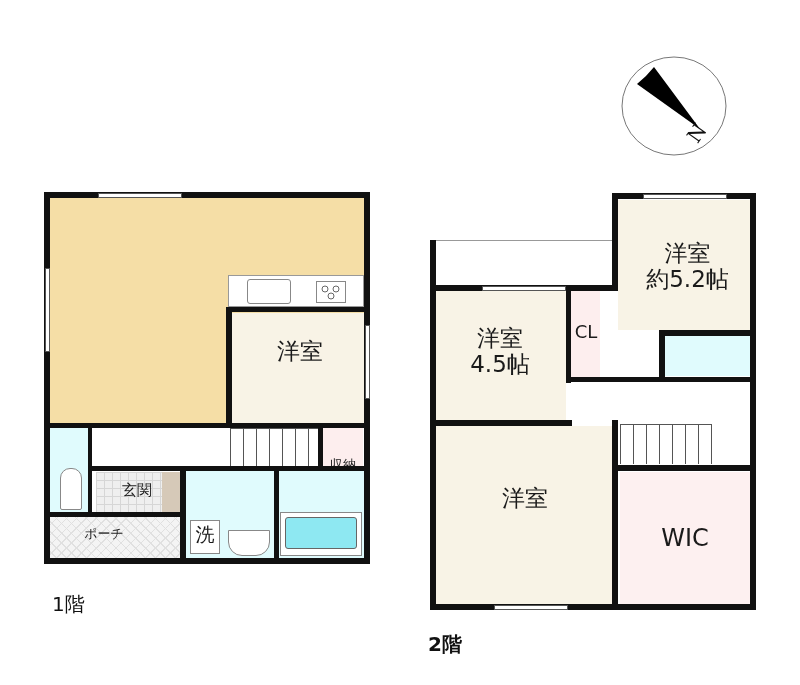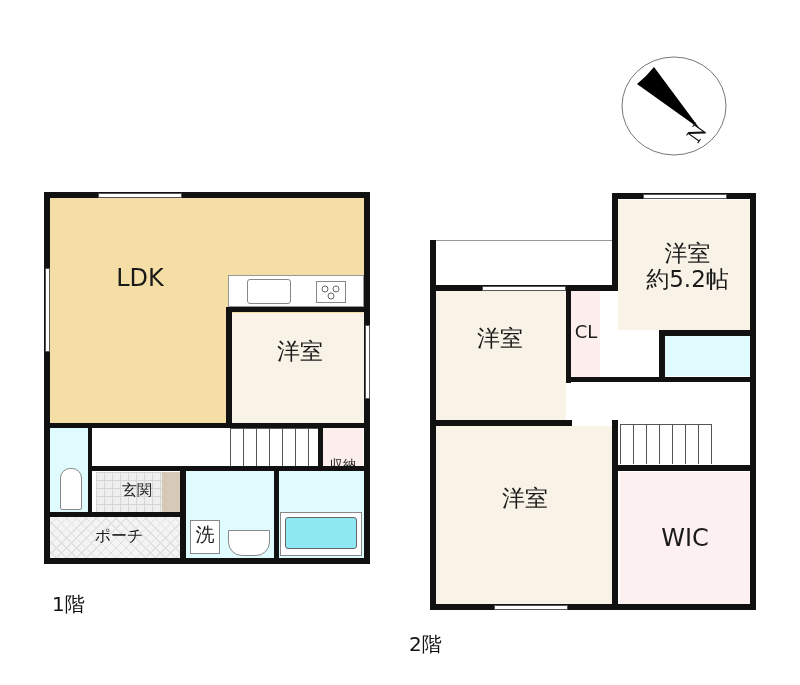--- a/index.html
+++ b/index.html
@@ -36,21 +36,20 @@
     <div class="abs" style="left:18px;top:3px;width:44px;height:25px;border:1px solid #888;border-radius:3px;"></div>
     <div class="abs" style="left:87px;top:5px;width:30px;height:22px;border:1px solid #888;">
       <svg width="28" height="20">
           <circle cx="8" cy="7" r="3" fill="none" stroke="#666"></circle>
           <circle cx="19" cy="7" r="3" fill="none" stroke="#666"></circle>
           <circle cx="14" cy="14" r="3" fill="none" stroke="#666"></circle>
         </svg>
     </div>
   </div>
   <div class="room-label" style="left:70px;top:265px;width:140px;font-size:24px;">
-    <div>LDK</div>
   </div>
 
   <div class="abs" style="left:232px;top:313px;width:132px;height:110px;background:#f8f3e6;"></div>
   <div class="room-label" style="left:240px;top:338px;width:120px;font-size:23px;">
     <div>洋室</div>
   </div>
 
   <div class="abs" style="left:92px;top:428px;width:228px;height:42px;background:#fff;"></div>
   <div class="abs stairs" style="left:230px;top:428px;width:88px;height:40px;border-top:1px solid #555;border-bottom:1px solid #555;"></div>
 
@@ -58,21 +57,21 @@
   <div class="room-label" style="left:323px;top:458px;width:40px;font-size:13px;">収納</div>
 
   <div class="abs" style="left:50px;top:428px;width:42px;height:88px;background:#e0fbfd;"></div>
   <div class="abs" style="left:60px;top:468px;width:22px;height:42px;border:1px solid #888;border-radius:10px 10px 2px 2px;background:#fff;"></div>
 
   <div class="abs tile" style="left:96px;top:472px;width:70px;height:40px;"></div>
   <div class="abs" style="left:162px;top:472px;width:18px;height:40px;background:#d6c9b8;"></div>
   <div class="room-label" style="left:112px;top:482px;width:50px;font-size:15px;">玄関</div>
 
   <div class="abs porch" style="left:50px;top:516px;width:132px;height:46px;"></div>
-  <div class="room-label" style="left:86px;top:527px;width:66px;font-size:16px;">ポーチ</div>
+  <div class="room-label" style="left:71px;top:527px;width:66px;font-size:13px;">ポーチ</div>
 
   <div class="abs" style="left:186px;top:470px;width:88px;height:88px;background:#e0fbfd;"></div>
   <div class="abs" style="left:190px;top:520px;width:30px;height:34px;background:#fff;border:1px solid #888;"></div>
   <div class="room-label" style="left:190px;top:524px;width:30px;font-size:19px;">洗</div>
   <div class="abs" style="left:228px;top:530px;width:42px;height:26px;background:#fff;border:1px solid #888;border-radius:0 0 14px 14px;"></div>
 
   <div class="abs" style="left:278px;top:470px;width:86px;height:88px;background:#e0fbfd;"></div>
   <div class="abs" style="left:280px;top:512px;width:82px;height:44px;background:#fff;border:1px solid #888;">
     <div class="abs" style="left:4px;top:4px;width:72px;height:32px;background:#8ee8f2;border:1px solid #666;border-radius:3px;"></div>
   </div>
@@ -103,20 +102,21 @@
 
   <div class="abs" style="left:618px;top:200px;width:132px;height:130px;background:#f8f3e6;"></div>
   <div class="room-label" style="left:630px;top:240px;width:115px;font-size:23px;">
     <div>洋室</div>
     <div>約5.2帖</div>
   </div>
 
   <div class="abs" style="left:436px;top:290px;width:130px;height:130px;background:#f8f3e6;"></div>
   <div class="room-label" style="left:450px;top:325px;width:100px;font-size:23px;">
     <div>洋室</div>
+    <div>4.5帖</div>
   </div>
 
   <div class="abs" style="left:570px;top:290px;width:30px;height:88px;background:#fdeeee;"></div>
   <div class="room-label" style="left:568px;top:322px;width:36px;font-size:18px;">CL</div>
 
   <div class="abs" style="left:665px;top:336px;width:85px;height:40px;background:#e0fbfd;"></div>
 
   <div class="abs" style="left:572px;top:382px;width:178px;height:40px;background:#fff;"></div>
   <div class="abs stairs" style="left:620px;top:424px;width:92px;height:40px;border-top:1px solid #555;"></div>
 
@@ -138,14 +138,14 @@
   <div class="wall" style="left:566px;top:285px;width:5px;height:98px;"></div>
   <div class="wall" style="left:659px;top:330px;width:97px;height:6px;"></div>
   <div class="wall" style="left:659px;top:330px;width:6px;height:52px;"></div>
   <div class="wall" style="left:571px;top:377px;width:185px;height:5px;"></div>
   <div class="wall" style="left:430px;top:420px;width:142px;height:6px;"></div>
   <div class="wall" style="left:612px;top:420px;width:6px;height:190px;"></div>
   <div class="wall" style="left:612px;top:465px;width:144px;height:6px;"></div>
   <div class="wall" style="left:430px;top:604px;width:326px;height:6px;"></div>
   <div class="win" style="left:494px;top:605px;width:74px;height:5px;"></div>
 
-  <div class="floor-label" style="left:409px;top:631px;">2階</div>
+  <div class="floor-label" style="left:428px;top:631px;font-weight:bold;">2階</div>
 </div>
 
 </body></html>

